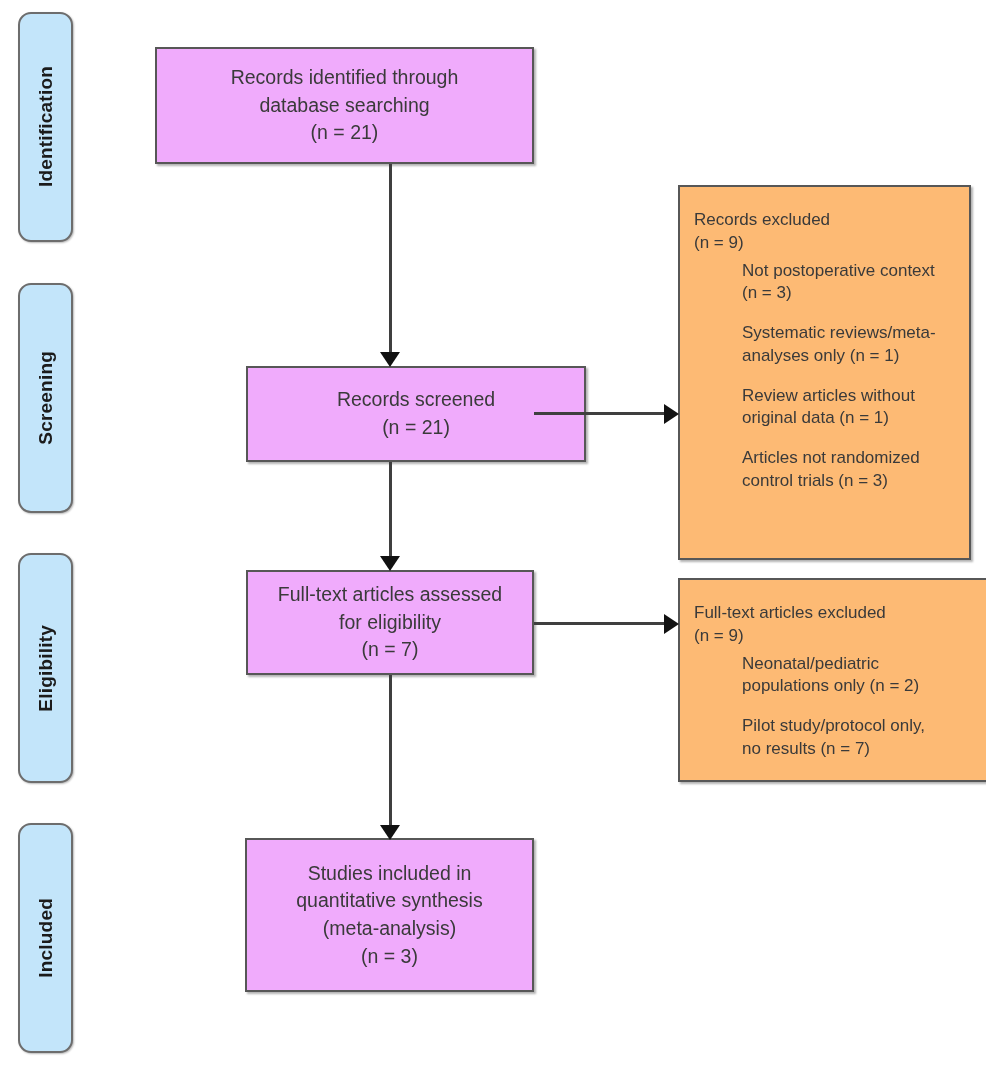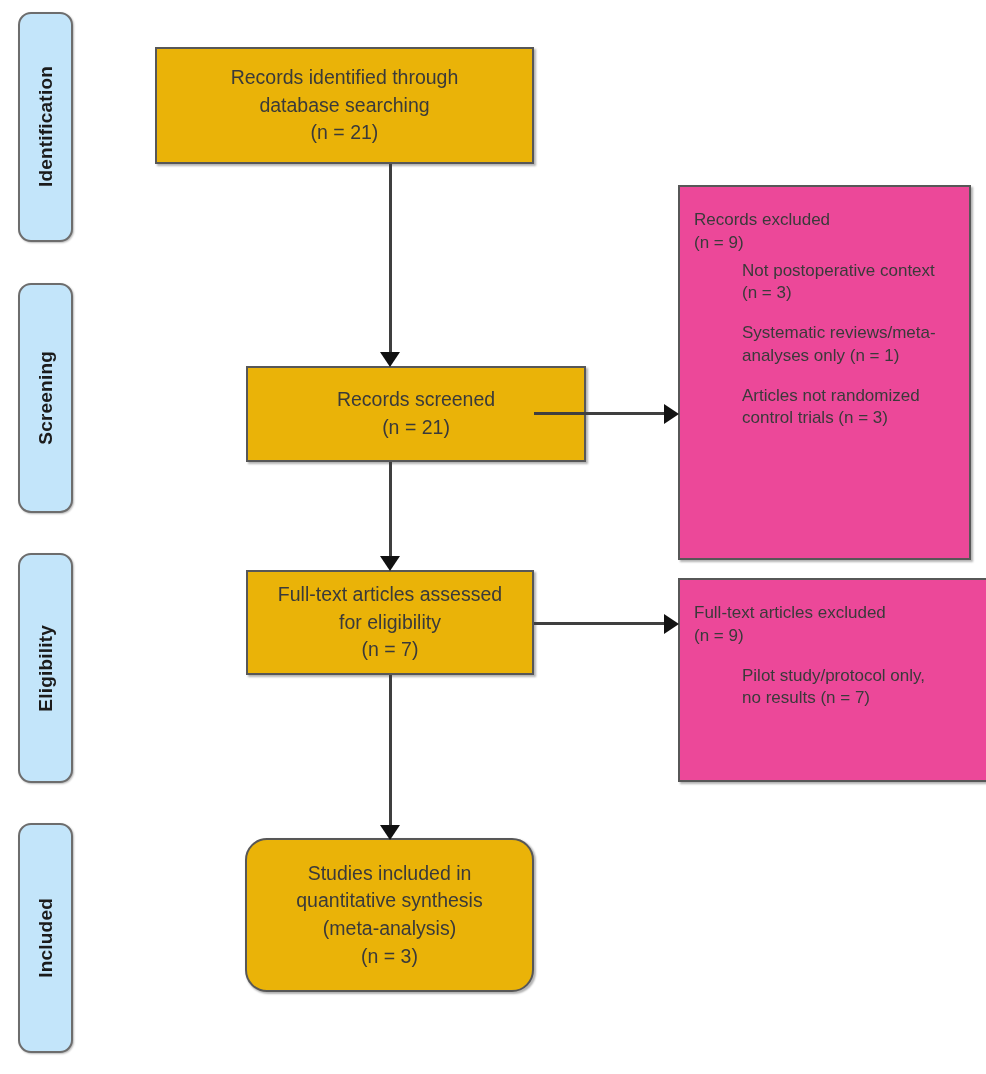--- a/index.html
+++ b/index.html
@@ -38,41 +38,41 @@
     font-weight: bold;
     color: #1b1b1b;
     letter-spacing: 0.2px;
     white-space: nowrap;
   }
 
   
   .flow-box {
     position: absolute;
     box-sizing: border-box;
-    background: #eab308;
+    background: #f0abfc;
     border: 2px solid #575757;
     box-shadow: 1.5px 1.5px 2px rgba(0,0,0,0.30);
     display: flex;
     align-items: center;
     justify-content: center;
   }
   .flow-box .box-text {
     text-align: center;
     font-size: 19.5px;
     line-height: 1.42;
     color: #3a3a3a;
     padding: 0 10px;
     white-space: pre-line;
   }
 
   
   .exclusion-box {
     position: absolute;
     box-sizing: border-box;
-    background: #ec4899;
+    background: #fdba74;
     border: 2px solid #575757;
     box-shadow: 1.5px 1.5px 2px rgba(0,0,0,0.30);
     padding: 22px 14px 10px 14px;
   }
   .exclusion-head {
     font-size: 17px;
     line-height: 1.34;
     color: #3a3a3a;
     white-space: pre-line;
     margin: 0;
@@ -147,41 +147,45 @@
     <span class="box-text">Records screened
 (n = 21)</span>
   </div>
 
   <div class="flow-box" style="left:246px; top:570px; width:288px; height:105px;">
     <span class="box-text">Full-text articles assessed
 for eligibility
 (n = 7)</span>
   </div>
 
-  <div class="flow-box" style="left:245px; top:838px; width:289px; height:154px;border-radius:22px;">
+  <div class="flow-box" style="left:245px; top:838px; width:289px; height:154px;">
     <span class="box-text">Studies included in
 quantitative synthesis
 (meta-analysis)
 (n = 3)</span>
   </div>
 
   <div class="exclusion-box" style="left:678px; top:185px; width:293px; height:375px;">
     <p class="exclusion-head">Records excluded
 (n = 9)</p>
     <p class="exclusion-item first-item">Not postoperative context
 (n = 3)</p>
     <p class="exclusion-item">Systematic reviews/meta-
 analyses only (n = 1)</p>
+    <p class="exclusion-item">Review articles without
+original data (n = 1)</p>
     <p class="exclusion-item">Articles not randomized
 control trials (n = 3)</p>
   </div>
 
   <div class="exclusion-box" style="left:678px; top:578px; width:315px; height:204px;">
     <p class="exclusion-head">Full-text articles excluded
 (n = 9)</p>
+    <p class="exclusion-item first-item">Neonatal/pediatric
+populations only (n = 2)</p>
     <p class="exclusion-item">Pilot study/protocol only,
 no results (n = 7)</p>
   </div>
 
   <div class="conn-v" style="left:389px; top:164px; height:190px;"></div>
   <div class="arrow-down" style="left:380px; top:352px;"></div>
 
   <div class="conn-v" style="left:389px; top:462px; height:96px;"></div>
   <div class="arrow-down" style="left:380px; top:556px;"></div>
 

